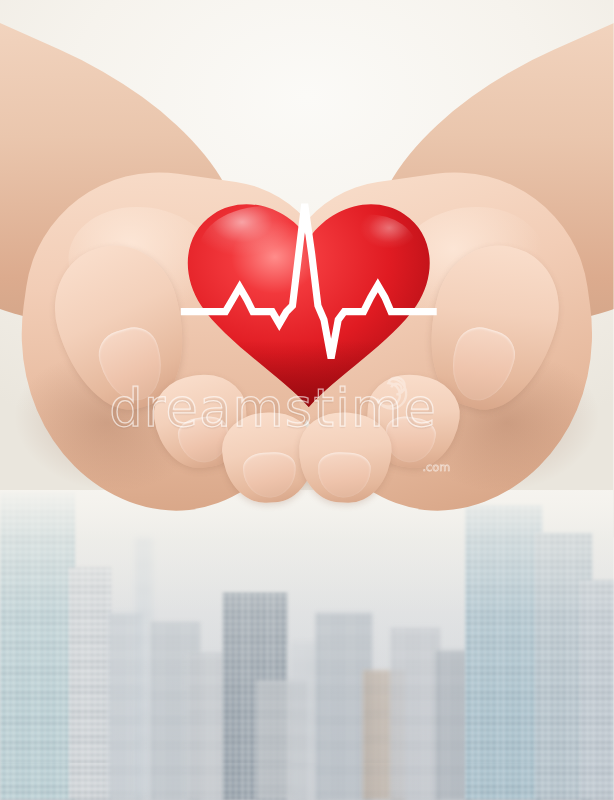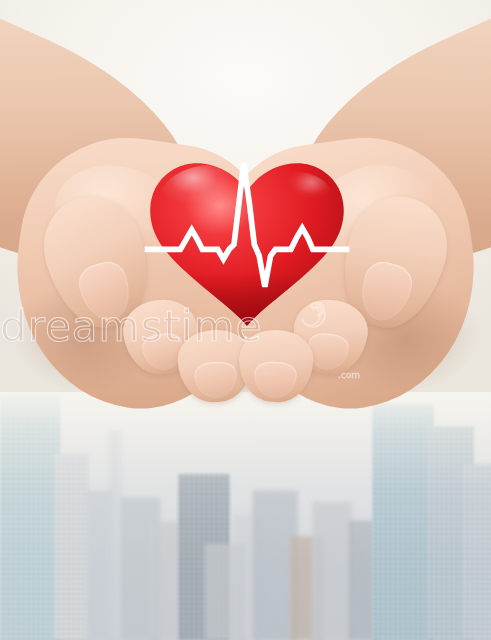--- a/index.html
+++ b/index.html
@@ -92,21 +92,21 @@
     background:radial-gradient(ellipse at 50% 50%, rgba(150,100,75,.30), rgba(150,100,75,0) 70%);
   }
 
   
   #heart-wrap{position:absolute;left:143px;top:158px;width:208px;height:168px;}
   .heart-svg{position:absolute;left:0;top:0;}
 
   
   #watermark{
     position:absolute;left:0;top:296px;width:437px;height:62px;
-    display:flex;align-items:center;justify-content:flex-start;
+    display:flex;align-items:center;justify-content:center;
     pointer-events:none;
   }
   .wm-text{
     font-family:"DejaVu Sans",sans-serif;
     font-size:42px;letter-spacing:1px;font-weight:400;
     color:rgba(255,255,255,0);
     -webkit-text-stroke:1px rgba(255,255,255,.62);
     text-shadow:0 1px 1px rgba(120,90,70,.18);
     line-height:1;
   }

